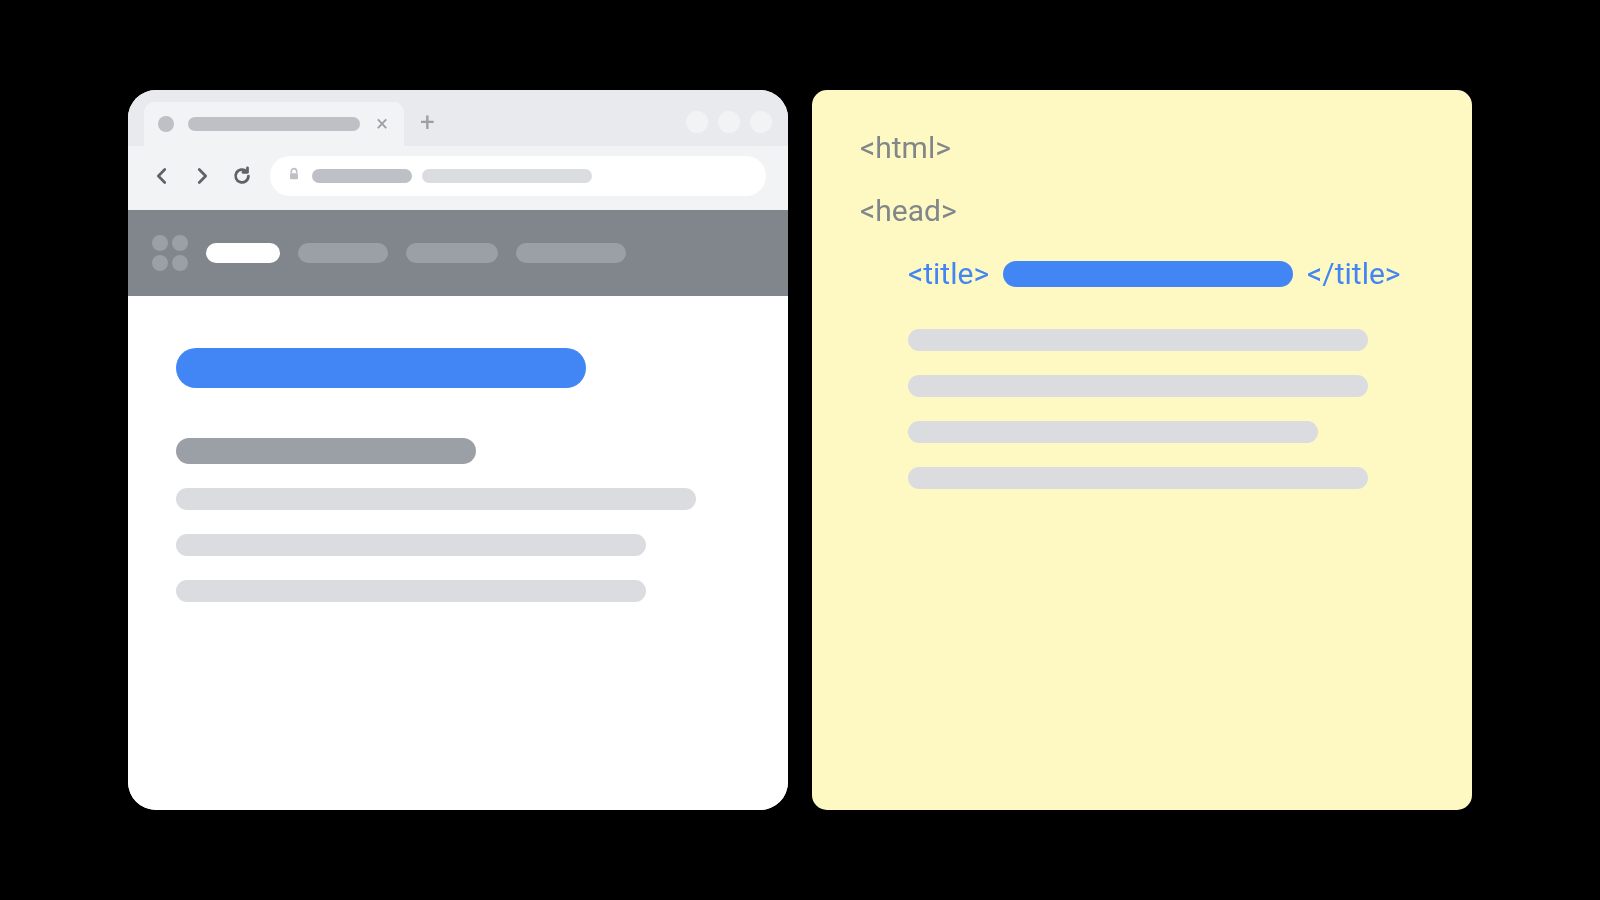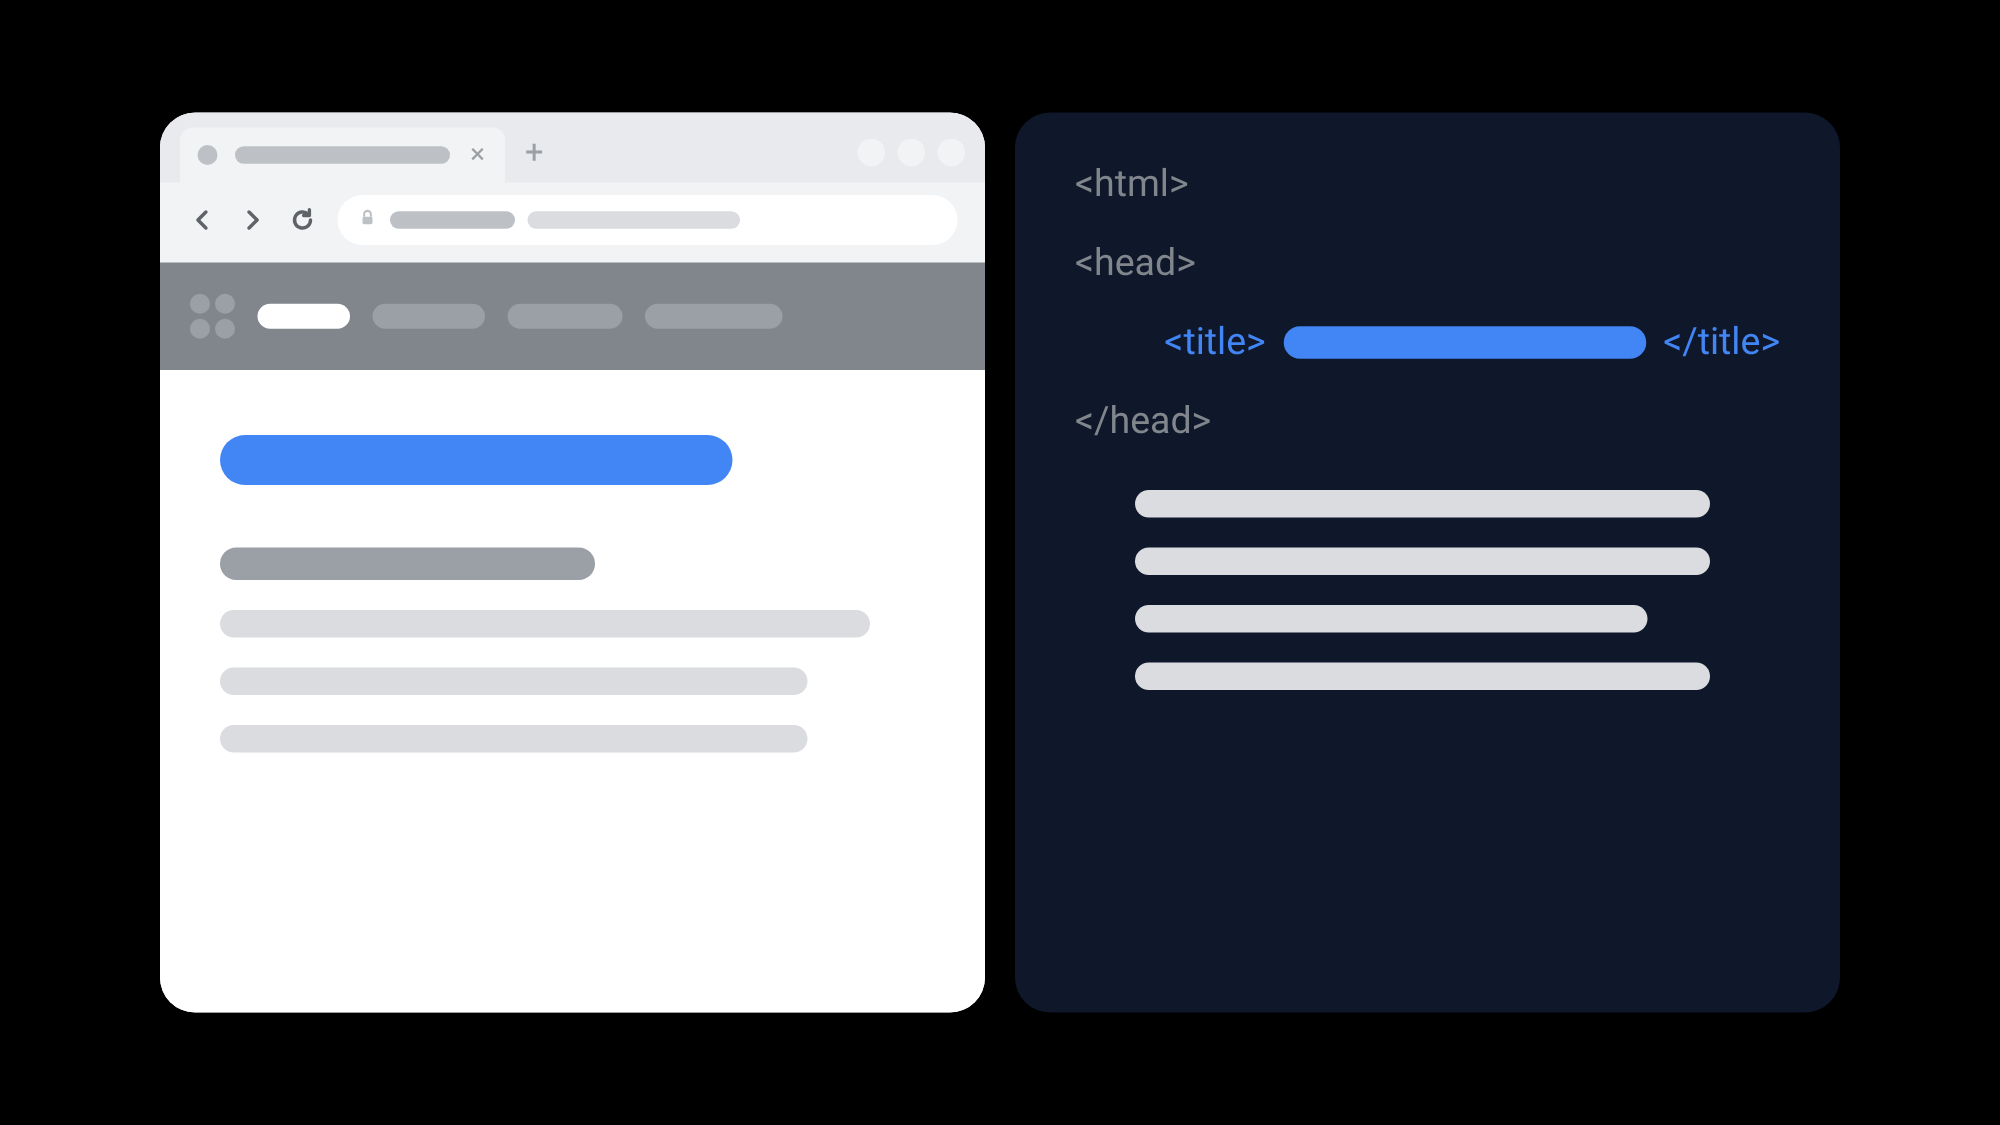--- a/index.html
+++ b/index.html
@@ -173,32 +173,32 @@
     background: #dadce0;
   }
   .body-line.l1 { width: 520px; }
   .body-line.l2 { width: 470px; }
   .body-line.l3 { width: 470px; }
 
   
   .code-panel {
     width: 660px;
     height: 720px;
-    background: #0f172a;
-    border-radius: 28px;
+    background: #fef9c3;
+    border-radius: 15px;
     padding: 40px 48px;
     display: flex;
     flex-direction: column;
     gap: 28px;
     font-family: Roboto, "Segoe UI", sans-serif;
     font-size: 30px;
     color: #80868b;
   }
   .code-line { white-space: nowrap; }
-  .indent { padding-left: 48px; justify-content: flex-end; }
+  .indent { padding-left: 48px; }
   .title-row {
     display: flex;
     align-items: center;
     gap: 14px;
   }
   .tag-blue { color: #4285f4; }
   .title-content-ph {
     height: 26px;
     width: 290px;
     border-radius: 999px;
@@ -294,21 +294,20 @@
 <div class="code-panel">
   <div class="code-line">&lt;html&gt;</div>
   <div class="code-line">&lt;head&gt;</div>
 
   <div class="code-line indent title-row">
     <span class="tag-blue">&lt;title&gt;</span>
     <span class="title-content-ph"></span>
     <span class="tag-blue">&lt;/title&gt;</span>
   </div>
 
-  <div class="code-line">&lt;/head&gt;</div>
 
   <div class="code-body">
     <div class="body-line cl1"></div>
     <div class="body-line cl2"></div>
     <div class="body-line cl3"></div>
     <div class="body-line cl4"></div>
   </div>
 
 </div>
 

